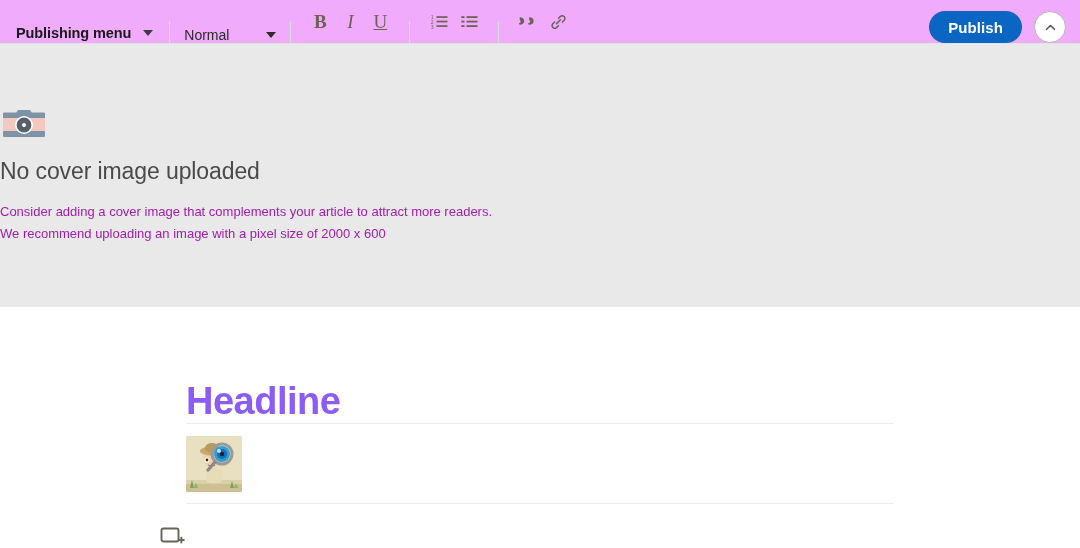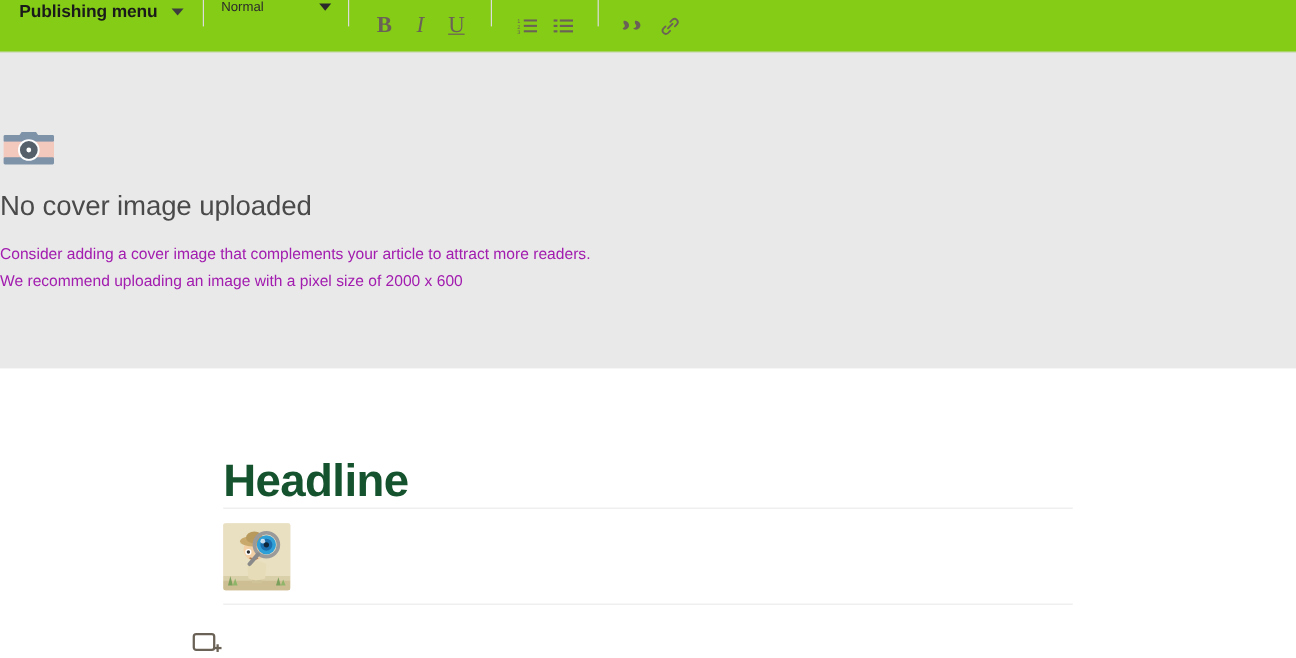--- a/index.html
+++ b/index.html
@@ -14,23 +14,23 @@
     overflow: hidden;
     position: relative;
   }
 
   
   .toolbar {
     height: 44px;
     box-sizing: border-box;
     border-bottom: 1px solid #e2e2e2;
     display: flex;
-    align-items: flex-start;
+    align-items: flex-end;
     padding: 0 14px 0 14px;
-    background: #84cc16;
+    background: #f0abfc;
     position: relative;
   }
   .tb-group {
     display: flex;
     align-items: center;
     height: 100%;
   }
   .tb-sep {
     width: 1px;
     height: 22px;
@@ -57,21 +57,21 @@
     border-top: 6px solid #3d3d3d;
     margin-left: 12px;
   }
   .style-select {
     display: flex;
     align-items: center;
     cursor: pointer;
     min-width: 92px;
   }
   .style-select .ss-label {
-    font-size: 11px;
+    font-size: 14px;
     color: #2b2b2b;
   }
   .style-select .caret {
     margin-left: auto;
     border-top-color: #2b2b2b;
   }
 
   .fmt-btn {
     width: 30px;
     height: 30px;
@@ -163,21 +163,21 @@
   
   .article {
     padding: 0;
   }
   .headline {
     width: 708px;
     margin: 0 auto;
     padding-top: 73px;
     font-size: 38px;
     font-weight: bold;
-    color: #14532d;
+    color: #8b5cf6;
     letter-spacing: -0.5px;
     cursor: text;
   }
   .divider {
     width: 708px;
     margin: 0 auto;
     height: 1px;
     background: #ececec;
   }
   .author-row {
@@ -293,20 +293,28 @@
       <svg width="17" height="16" viewBox="0 0 17 16">
         <g stroke="#6b6257" stroke-width="1.5" fill="none" stroke-linecap="round">
           <path d="M6.6 9.6 10.4 5.8"></path>
           <path d="M8.4 11.8 6.6 13.6a2.7 2.7 0 0 1-3.8-3.8l1.8-1.8"></path>
           <path d="M8.6 4.2 10.4 2.4a2.7 2.7 0 0 1 3.8 3.8l-1.8 1.8"></path>
         </g>
       </svg>
     </div>
   </div>
 
+  <div class="tb-right">
+    <button class="publish-btn">Publish</button>
+    <div class="collapse-btn">
+      <svg width="15" height="15" viewBox="0 0 15 15">
+        <path d="M3.6 9.3 7.5 5.5 11.4 9.3" stroke="#555" stroke-width="1.6" fill="none" stroke-linecap="round" stroke-linejoin="round"></path>
+      </svg>
+    </div>
+  </div>
 </div>
 
 <div class="cover">
   <div class="camera-icon">
     <svg width="48" height="38" viewBox="0 0 48 38">
       <path d="M18 4h12l2 3H16z" fill="#7e93a8"></path>
       <rect x="3" y="6.5" width="42" height="6" rx="1.2" fill="#7e93a8"></rect>
       <rect x="3" y="12" width="42" height="14" fill="#f4c9bd"></rect>
       <rect x="3" y="25" width="42" height="6" rx="1.2" fill="#7e93a8"></rect>
       <circle cx="24" cy="19" r="9" fill="#ffffff"></circle>

